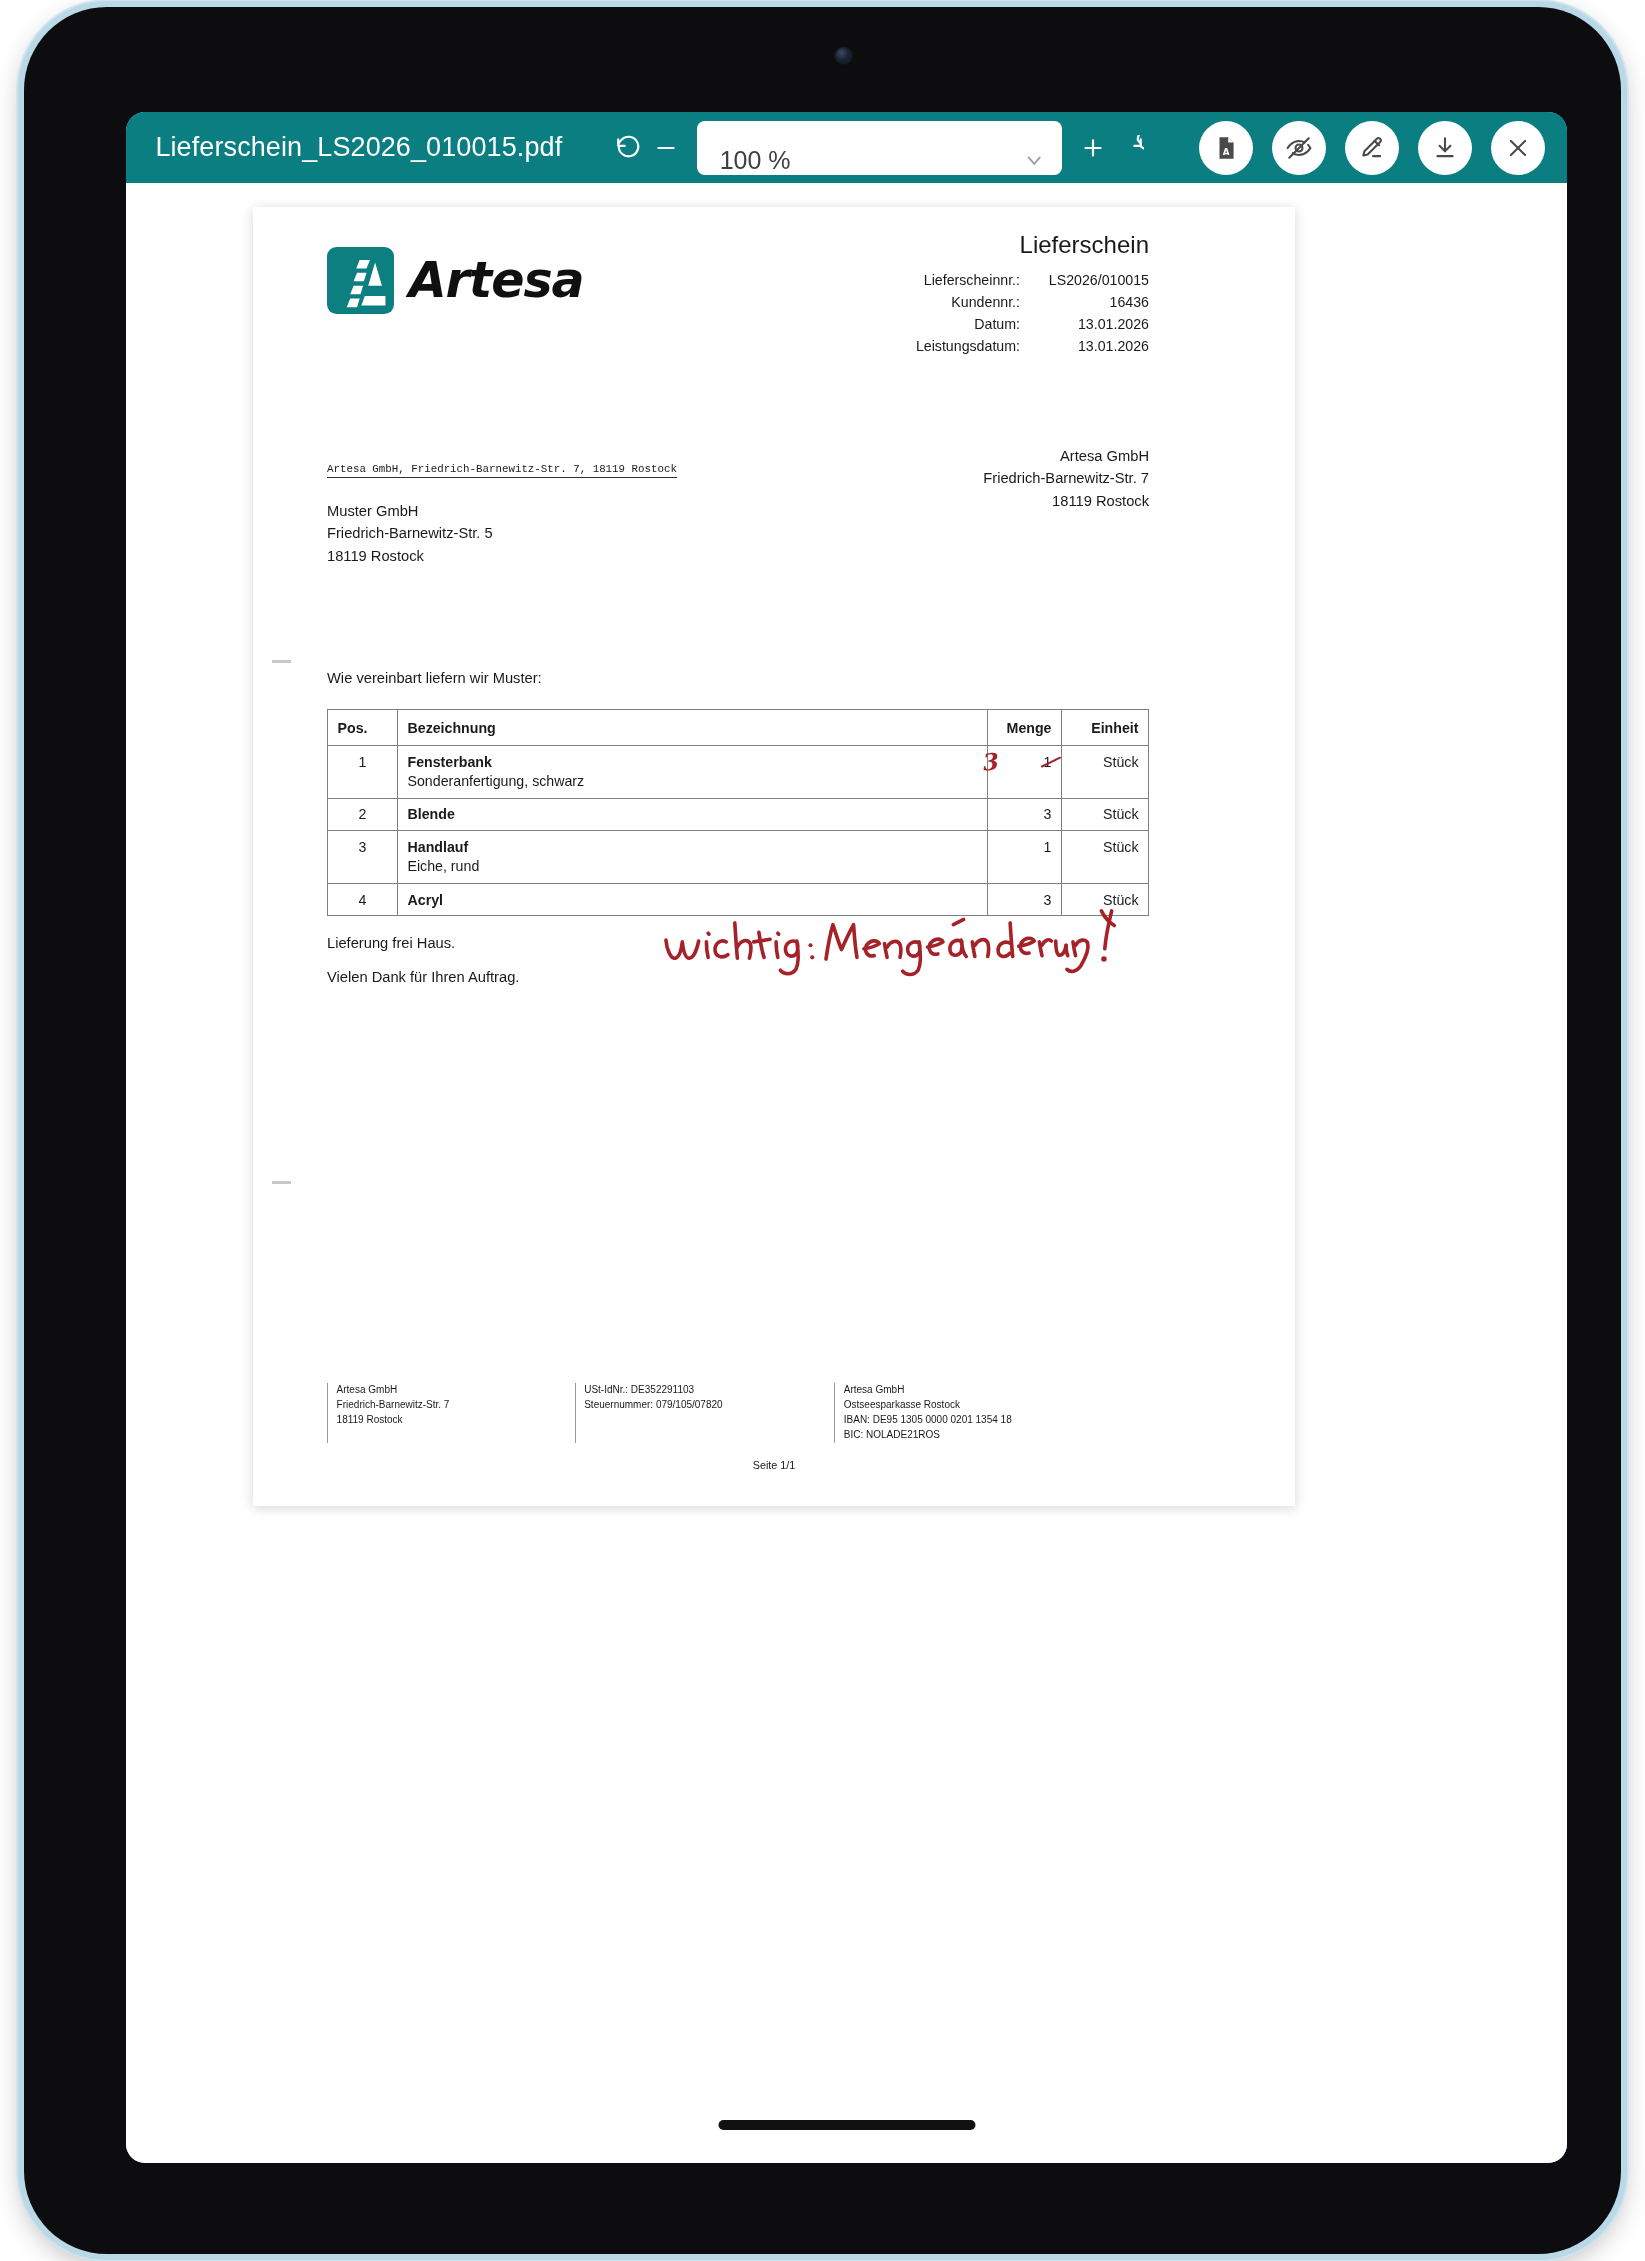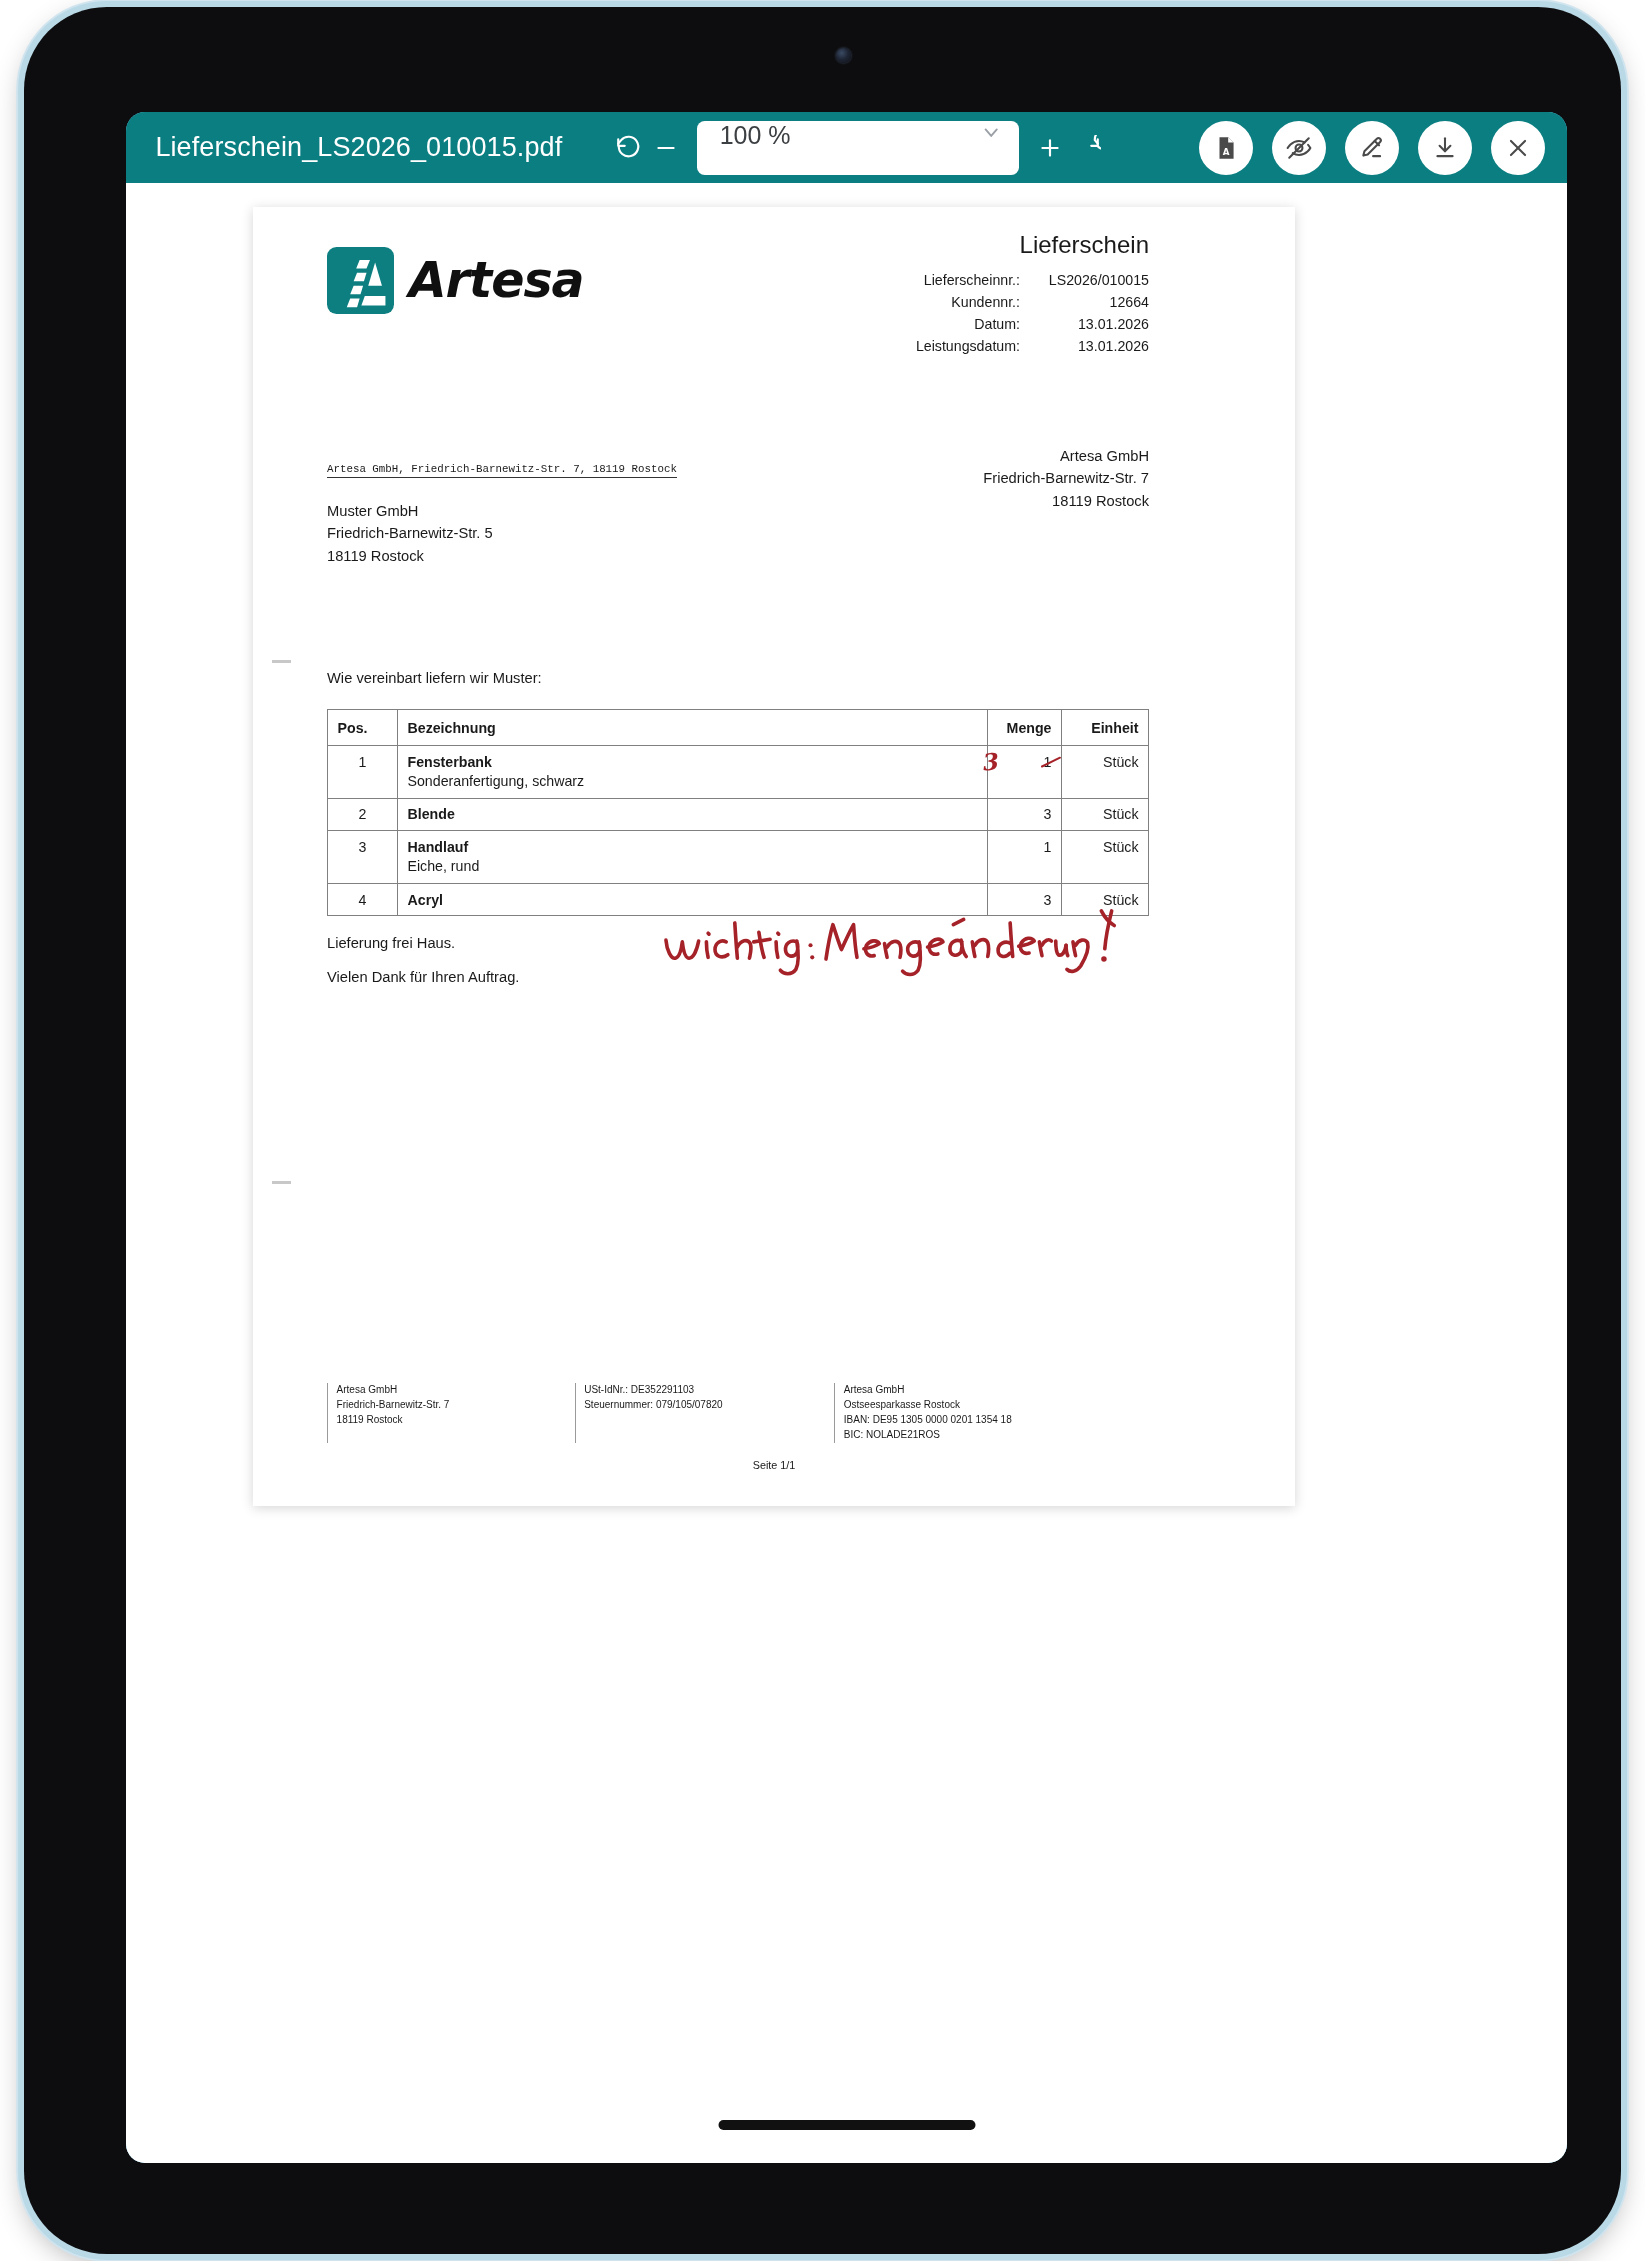--- a/index.html
+++ b/index.html
@@ -77,27 +77,27 @@
     width: 38px;
     height: 38px;
     display: flex;
     align-items: center;
     justify-content: center;
     color: #ffffff;
     flex: 0 0 auto;
   }
   .tb-icon-btn svg { display: block; }
   #zoom-select {
-    width: 322px;
+    width: 365px;
     height: 54px;
     background: #ffffff;
     border-radius: 7.8px;
     margin: 0 12px;
     display: flex;
-    align-items: flex-start;
+    align-items: flex-end;
     justify-content: space-between;
     box-sizing: border-box;
     padding: 0 17.3px 0 22.4px;
     flex: 0 0 auto;
   }
   #zoom-value {
     font-size: 25px;
     color: #3c4043;
   }
   #toolbar-spacer { flex: 1 1 auto; }
@@ -495,21 +495,21 @@
 
             <div id="doc-heading">
               <div id="doc-heading-title">Lieferschein</div>
 
               <div class="meta-row">
                 <span class="meta-label">Lieferscheinnr.:</span>
                 <span class="meta-value">LS2026/010015</span>
               </div>
               <div class="meta-row">
                 <span class="meta-label">Kundennr.:</span>
-                <span class="meta-value">12664</span>
+                <span class="meta-value">16436</span>
               </div>
               <div class="meta-row">
                 <span class="meta-label">Datum:</span>
                 <span class="meta-value">13.01.2026</span>
               </div>
               <div class="meta-row">
                 <span class="meta-label">Leistungsdatum:</span>
                 <span class="meta-value">13.01.2026</span>
               </div>
             </div>

